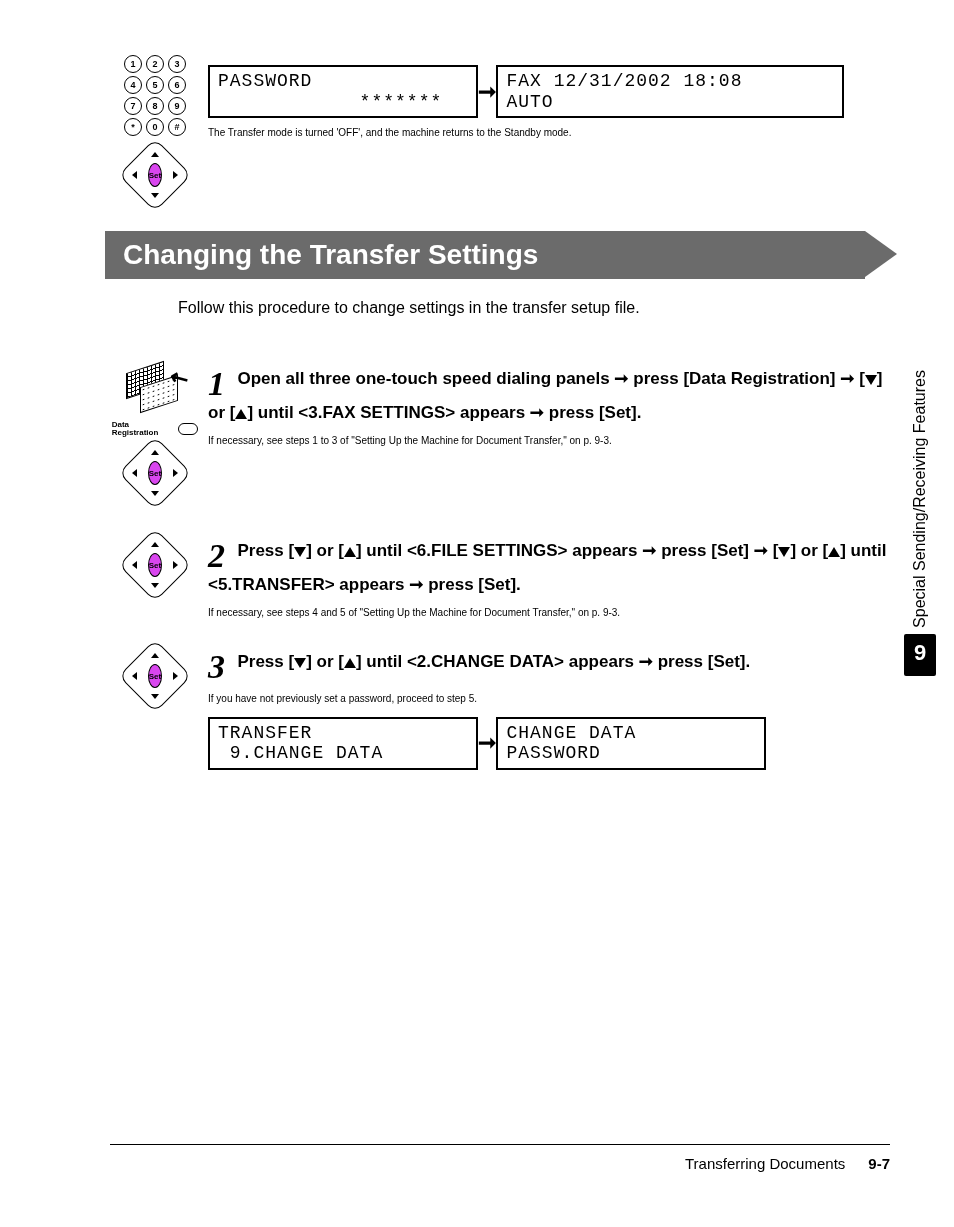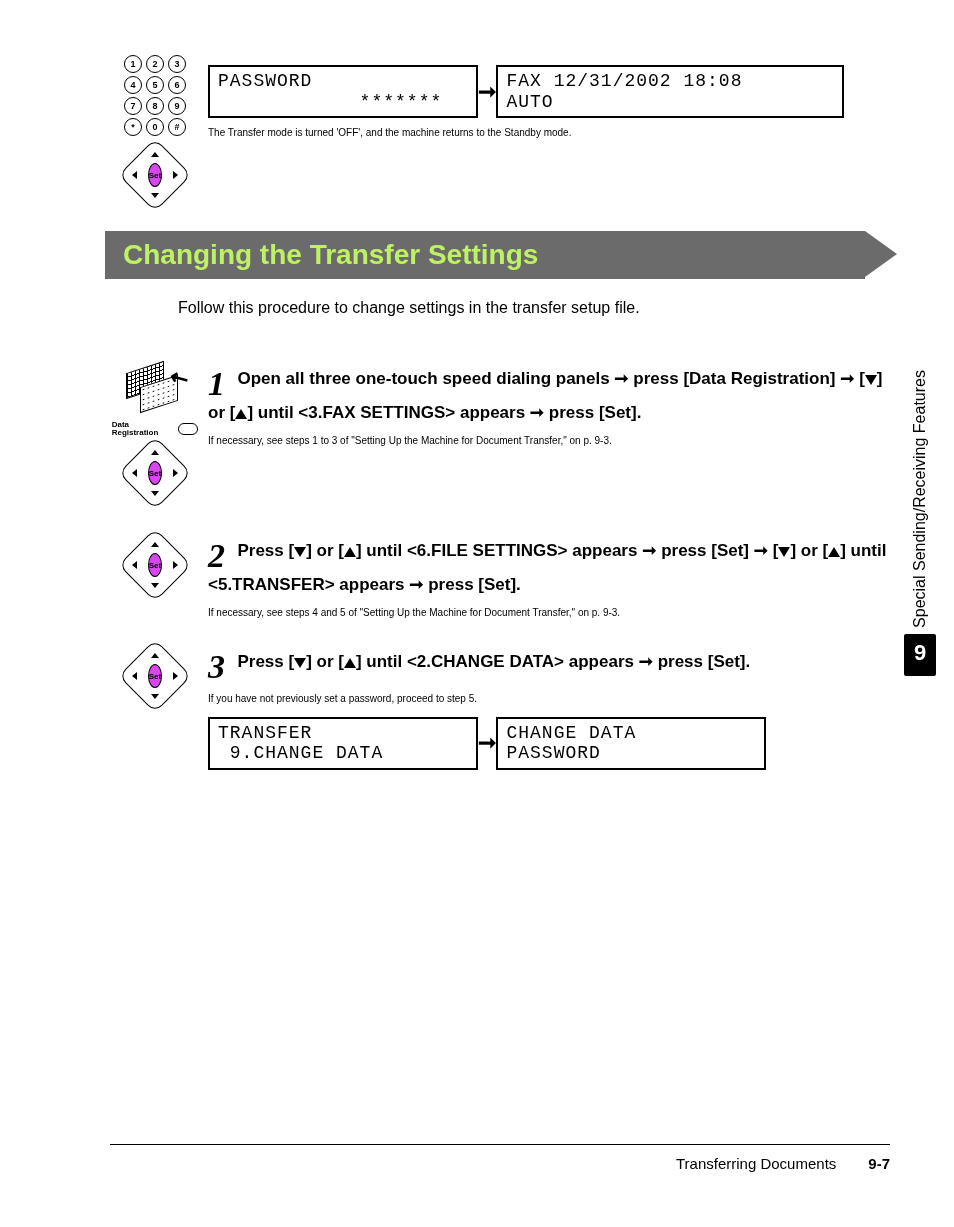--- a/index.html
+++ b/index.html
@@ -74,21 +74,21 @@
   }
   .lcd.w1 { width: 270px; }
   .lcd.w2 { width: 348px; }
   .arrow-big {
     font-size: 22px;
     font-weight: bold;
   }
   .section-banner {
     position: relative;
     background: #6b6b6b;
-    color: #bef264;
+    color: #ffffff;
     font-size: 28px;
     font-weight: bold;
     padding: 8px 18px;
     margin-left: -5px;
     width: 760px;
     margin-top: 30px;
     margin-bottom: 20px;
   }
   .section-banner::after {
     content: "";
@@ -134,21 +134,21 @@
   .footer {
     position: absolute;
     left: 110px;
     bottom: 55px;
     width: 780px;
     border-top: 1px solid #000;
     padding-top: 10px;
     font-size: 15px;
     display: flex;
     justify-content: flex-end;
-    gap: 32px;
+    gap: 23px;
   }
   .footer .pg { font-weight: bold; }
   
   .keypad-icon { width: 70px; }
   .keypad-icon .row { display:flex; justify-content:center; gap:4px; margin-bottom:3px;}
   .keypad-icon .key {
     width:18px; height:18px; border:1.2px solid #000; border-radius:50%;
     font-size:9px; display:flex; align-items:center; justify-content:center;
     font-weight:bold;
   }

